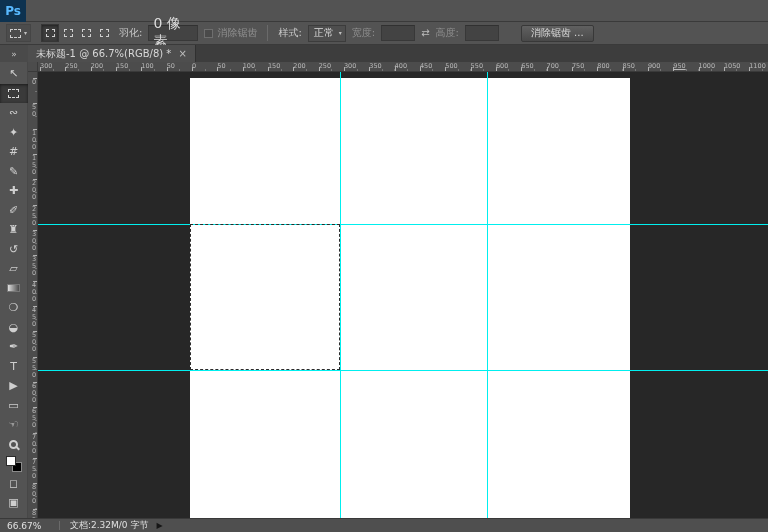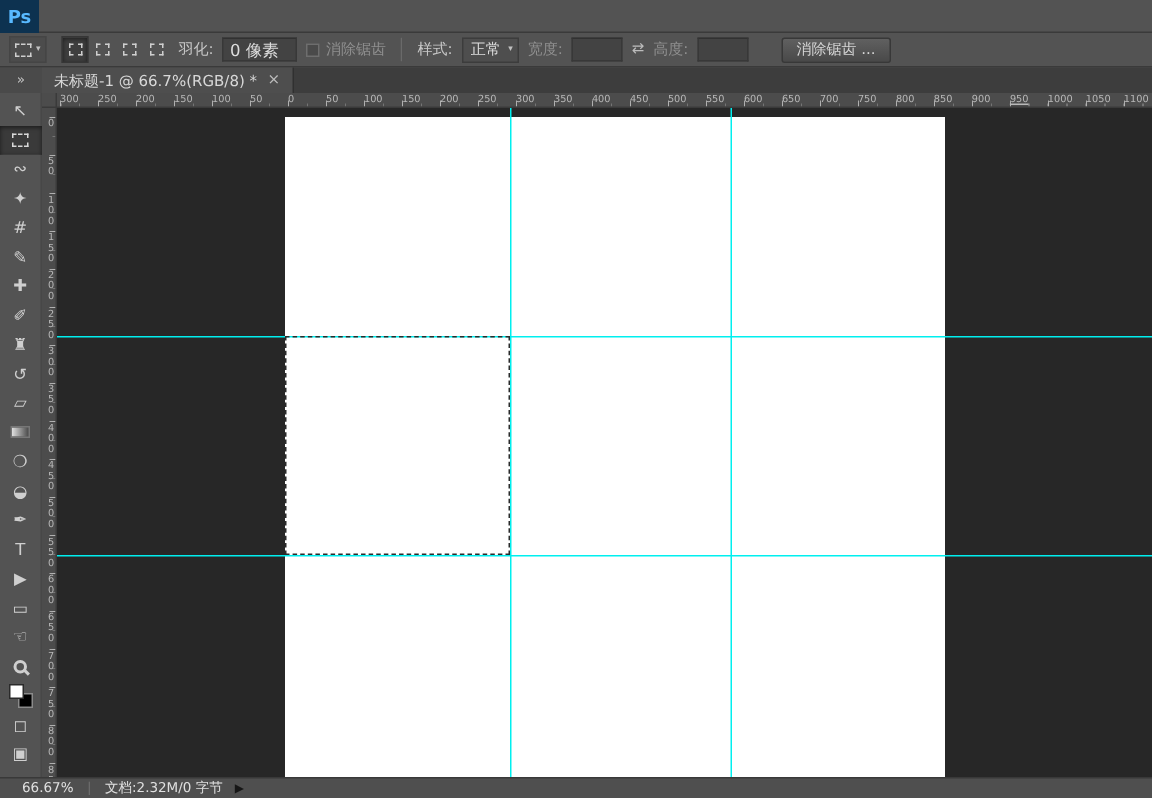--- a/index.html
+++ b/index.html
@@ -22,21 +22,21 @@
                  background:#4c4c4c; height:18px; }
   .mini-dashed { width:11px; height:9px; border:1px dashed #cfcfcf; display:inline-block; }
   .mini-dashed.sm { width:9px; height:8px; }
   .caret { font-size:6px; color:#c0c0c0; line-height:1; }
   .sel-mode-group { display:flex; margin-left:4px; }
   .sel-mode { width:18px; height:18px; display:flex; align-items:center; justify-content:center; }
   .sel-mode.pressed { background:#3e3e3e; box-shadow:inset 0 1px 3px rgba(0,0,0,.5); border:1px solid #363636; }
   .opt-label { color:#c8c8c8; font-size:10px; white-space:nowrap; }
   .opt-label.dim { color:#8f8f8f; }
   .opt-input { height:16px; background:#434343; border:1px solid #383838; border-top-color:#313131;
-               color:#dddddd; font-size:11px; padding:0 4px; display:flex; align-items:center; }
+               color:#dddddd; font-size:14px; padding:0 4px; display:flex; align-items:center; }
   .opt-input.feather { width:50px; }
   .opt-input.wh { width:34px; }
   .checkbox-wrap { display:flex; align-items:center; gap:4px; }
   .checkbox-box { width:9px; height:9px; border:1px solid #6e6e6e; background:#4a4a4a; display:inline-block; }
   .checkbox-label { font-size:10px; color:#8f8f8f; white-space:nowrap; }
   .v-divider { width:1px; height:16px; background:#3c3c3c; border-right:1px solid #6a6a6a; margin:0 4px; }
   .opt-select { display:flex; align-items:center; height:17px; background:#4e4e4e; border:1px solid #3c3c3c;
                 font-size:10px; color:#dddddd; padding:0 3px 0 5px; gap:5px; }
   .swap-btn { color:#bcbcbc; font-size:10px; line-height:1; }
   .refine-btn { height:17px; padding:0 9px; background:linear-gradient(#606060,#494949); border:1px solid #383838;
@@ -89,21 +89,21 @@
 
   
   #canvas { position:absolute; left:38px; top:72px; width:730px; height:446px; background:#272727; overflow:hidden; }
   #document { position:absolute; background:#ffffff; z-index:1; }
   .guide-v { position:absolute; top:0; width:1px; height:100%; background:#00efef; z-index:3; }
   .guide-h { position:absolute; left:0; height:1px; width:100%; background:#00efef; z-index:3; }
   #selection { position:absolute; border:1px dashed #2b2b2b; z-index:4; }
 
   
   .status-bar { position:absolute; left:0; top:518px; width:768px; height:14px; background:#4f4f4f;
-                border-top:1px solid #393939; display:flex; align-items:center; gap:8px; padding:0 7px;text-align:right; }
+                border-top:1px solid #393939; display:flex; align-items:center; gap:8px; padding:0 7px; }
   .zoom-text { color:#e0e0e0; font-size:9px; min-width:42px; }
   .v-divider.sb { height:9px; margin:0 2px; }
   .doc-info { color:#e0e0e0; font-size:9px; white-space:nowrap; }
   .status-arrow { color:#161616; font-size:8px; line-height:1; }
 </style>
 </head>
 <body>
 
 <div class="app">
 

